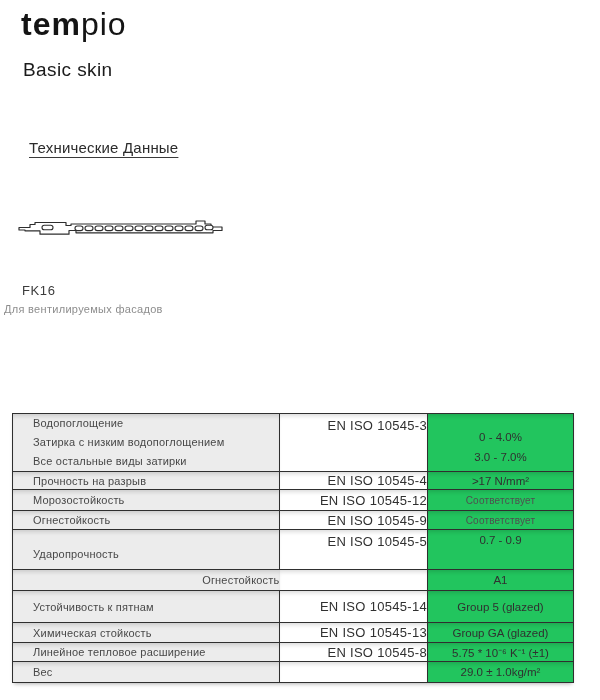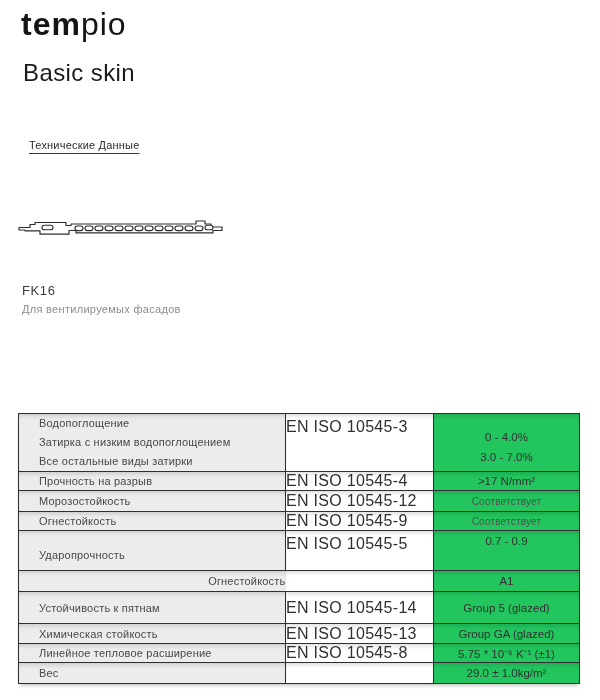--- a/index.html
+++ b/index.html
@@ -9,52 +9,52 @@
     font-family:"Liberation Sans", sans-serif;
     -webkit-font-smoothing:antialiased;
   }
   .page { position:absolute; inset:0; background:#ffffff; }
 
   
   .logo { position:absolute; left:21px; top:8px; font-size:32px; line-height:1;
           color:#141414; letter-spacing:1px; }
   .logo .heavy { font-weight:700; }
   .logo .light { font-weight:400; }
-  .product-name { position:absolute; left:23px; top:59px; font-size:24px;
+  .product-name { position:absolute; left:23px; top:59px; font-size:19px;
           font-weight:400; color:#1b1b1b; letter-spacing:.4px; }
 
   
-  .section-heading { position:absolute; left:29px; top:139px; font-size:11px;
+  .section-heading { position:absolute; left:29px; top:139px; font-size:15px;
           color:#2b2b2b; text-decoration:underline; text-underline-offset:4px;
           text-decoration-thickness:1px; text-decoration-color:#3a3a3a;
           letter-spacing:.2px; cursor:pointer; }
 
   
   .drawing { position:absolute; left:18px; top:218px; width:206px; height:22px; }
   .drawing svg { display:block; width:100%; height:100%; }
 
   
   .model-code { position:absolute; left:22px; top:283px; font-size:13px;
           color:#3c3c3c; letter-spacing:.6px; }
-  .model-desc { position:absolute; left:22px; top:303px; font-size:11px;
+  .model-desc { position:absolute; left:4px; top:303px; font-size:11px;
           color:#8d8d8d; letter-spacing:.3px; }
 
   
-  .spec-table { position:absolute; left:18px; top:413px;
+  .spec-table { position:absolute; left:12px; top:413px;
           border-collapse:collapse; table-layout:fixed; width:561px;
           box-shadow:0 3px 4px -2px rgba(0,0,0,.3);padding-left:10px; }
   .spec-table td {
           border:1px solid var(--border, #2f2f2f);
           font-size:11px; color:#3f3f3f; vertical-align:middle;
           box-shadow:inset 0 4px 4px -2px rgba(0,0,0,.14);
           overflow:hidden; }
   td.c1 { width:267px; text-align:left; padding-left:20px;
           background:var(--cell-bg,#ececec); color:#484848; letter-spacing:.2px; }
-  td.c2 { width:148px; text-align:left; background:#fff; color:#303030;
-          font-size:16px; letter-spacing:.3px; }
+  td.c2 { width:148px; text-align:right; background:#fff; color:#303030;
+          font-size:13px; letter-spacing:.3px; }
   td.c3 { width:146px; text-align:center; background:#22c55e; color:#303030;
           font-size:11.5px; }
   td.c3.muted div { font-size:10px; color:#4f4f4f; letter-spacing:.2px; }
 
   tr:nth-child(1){ height:56px; }
   tr:nth-child(2){ height:18px; }
   tr:nth-child(3){ height:21px; }
   tr:nth-child(4){ height:19px; }
   tr:nth-child(5){ height:40px;margin-left:36px; }
   tr:nth-child(6){ height:21px; }

